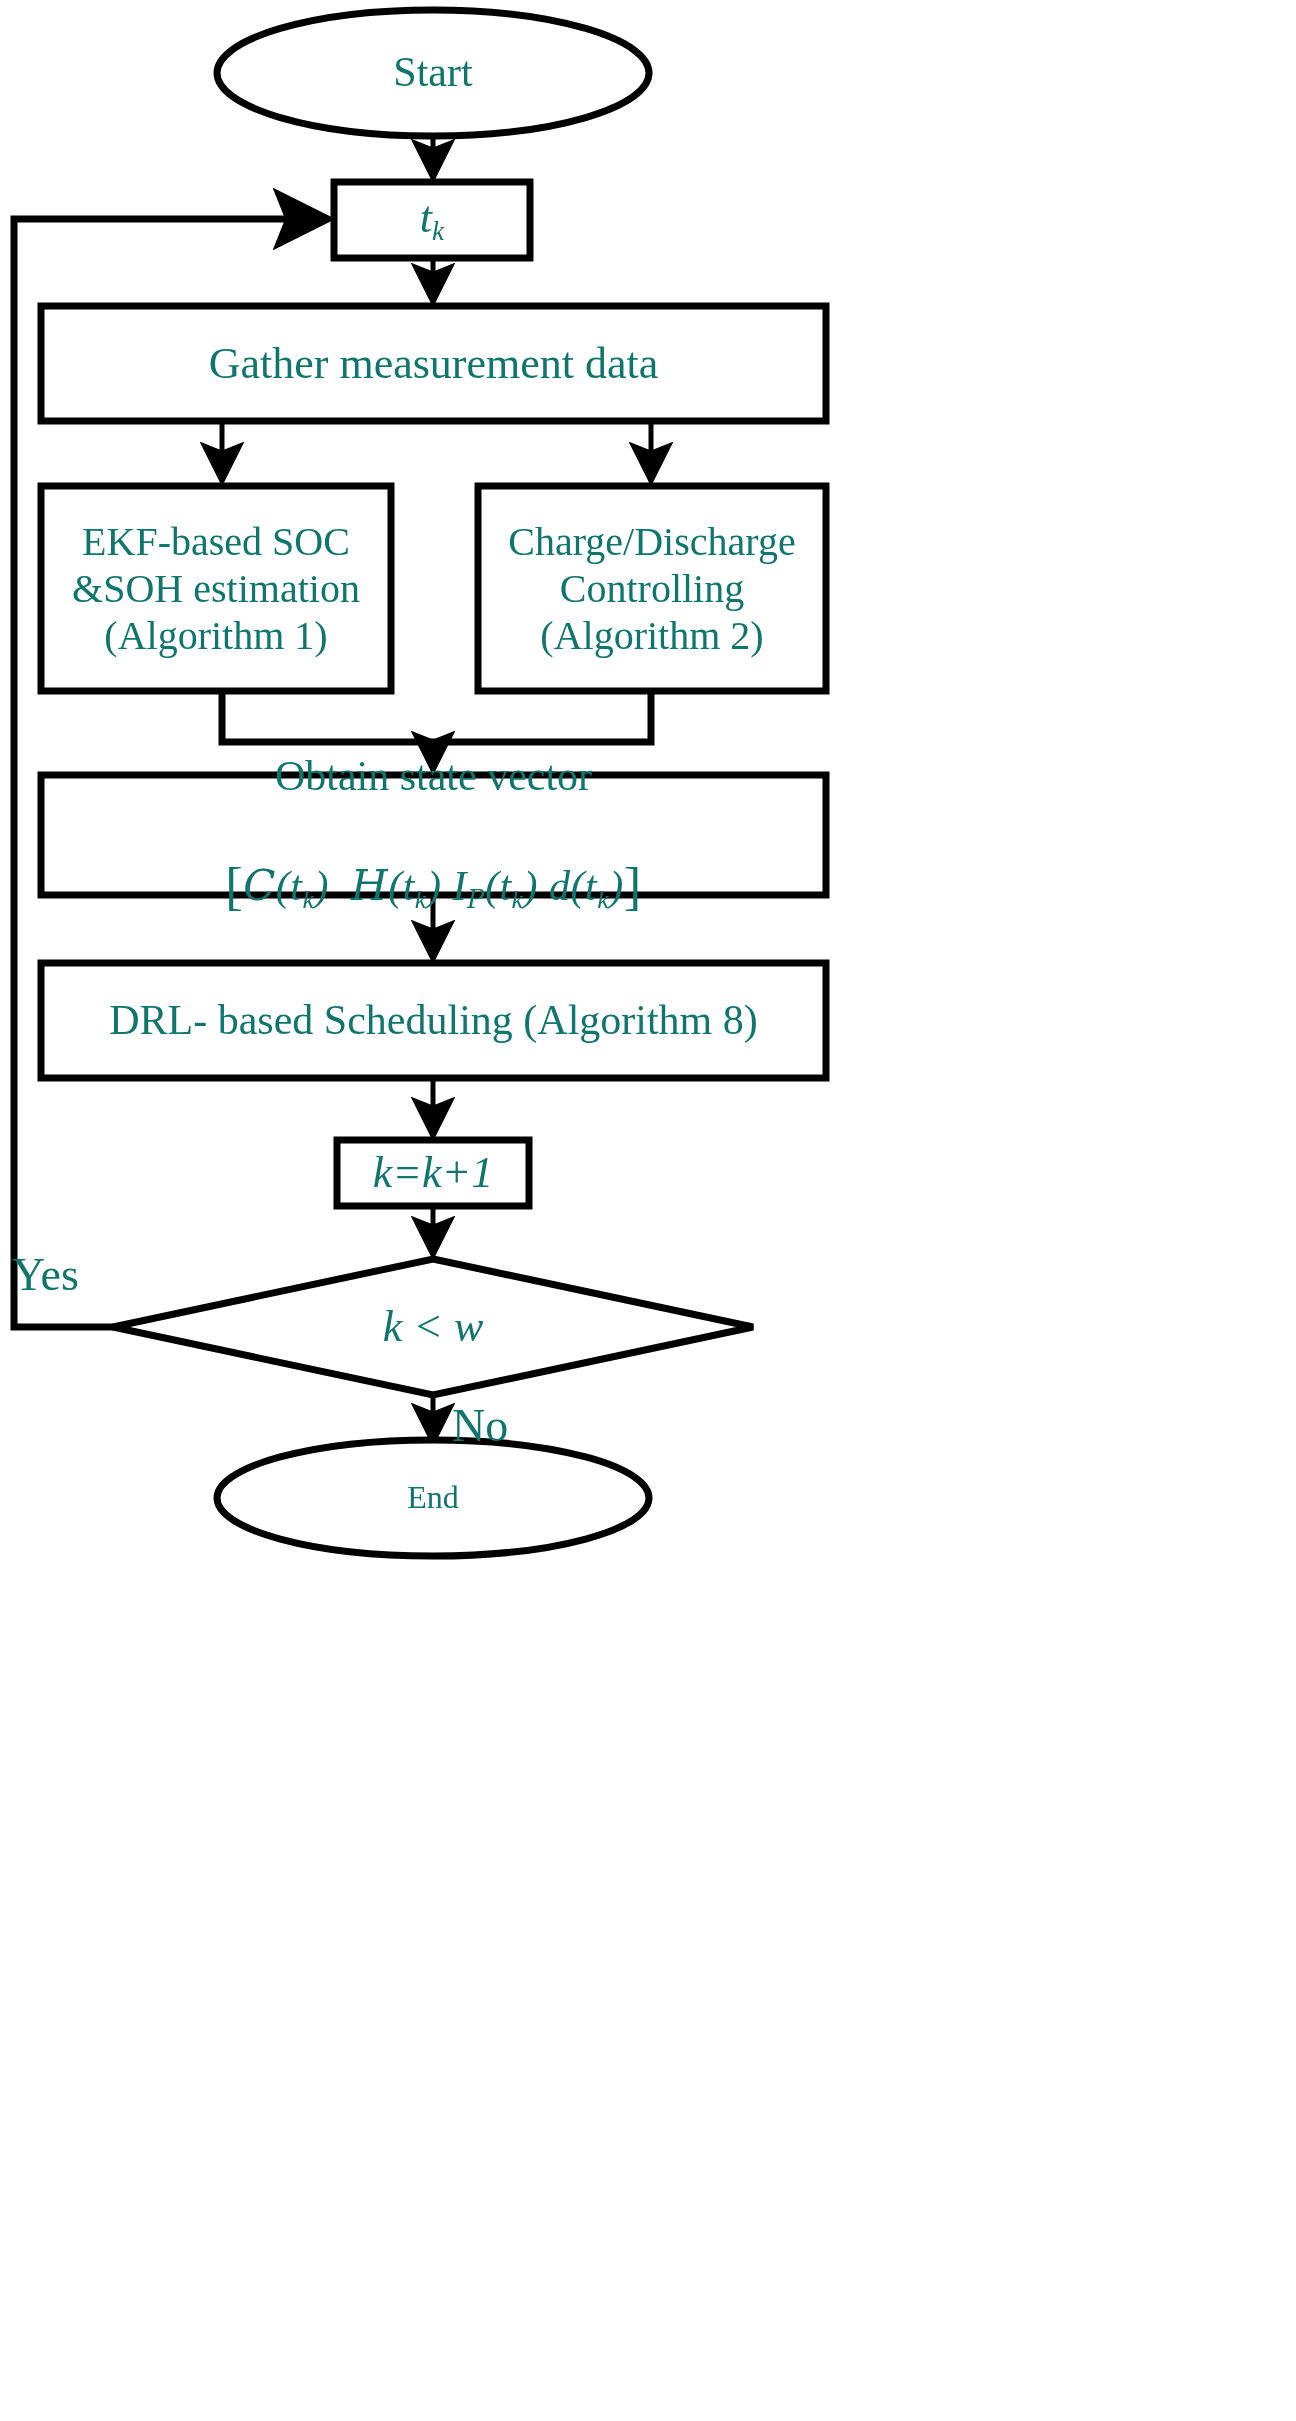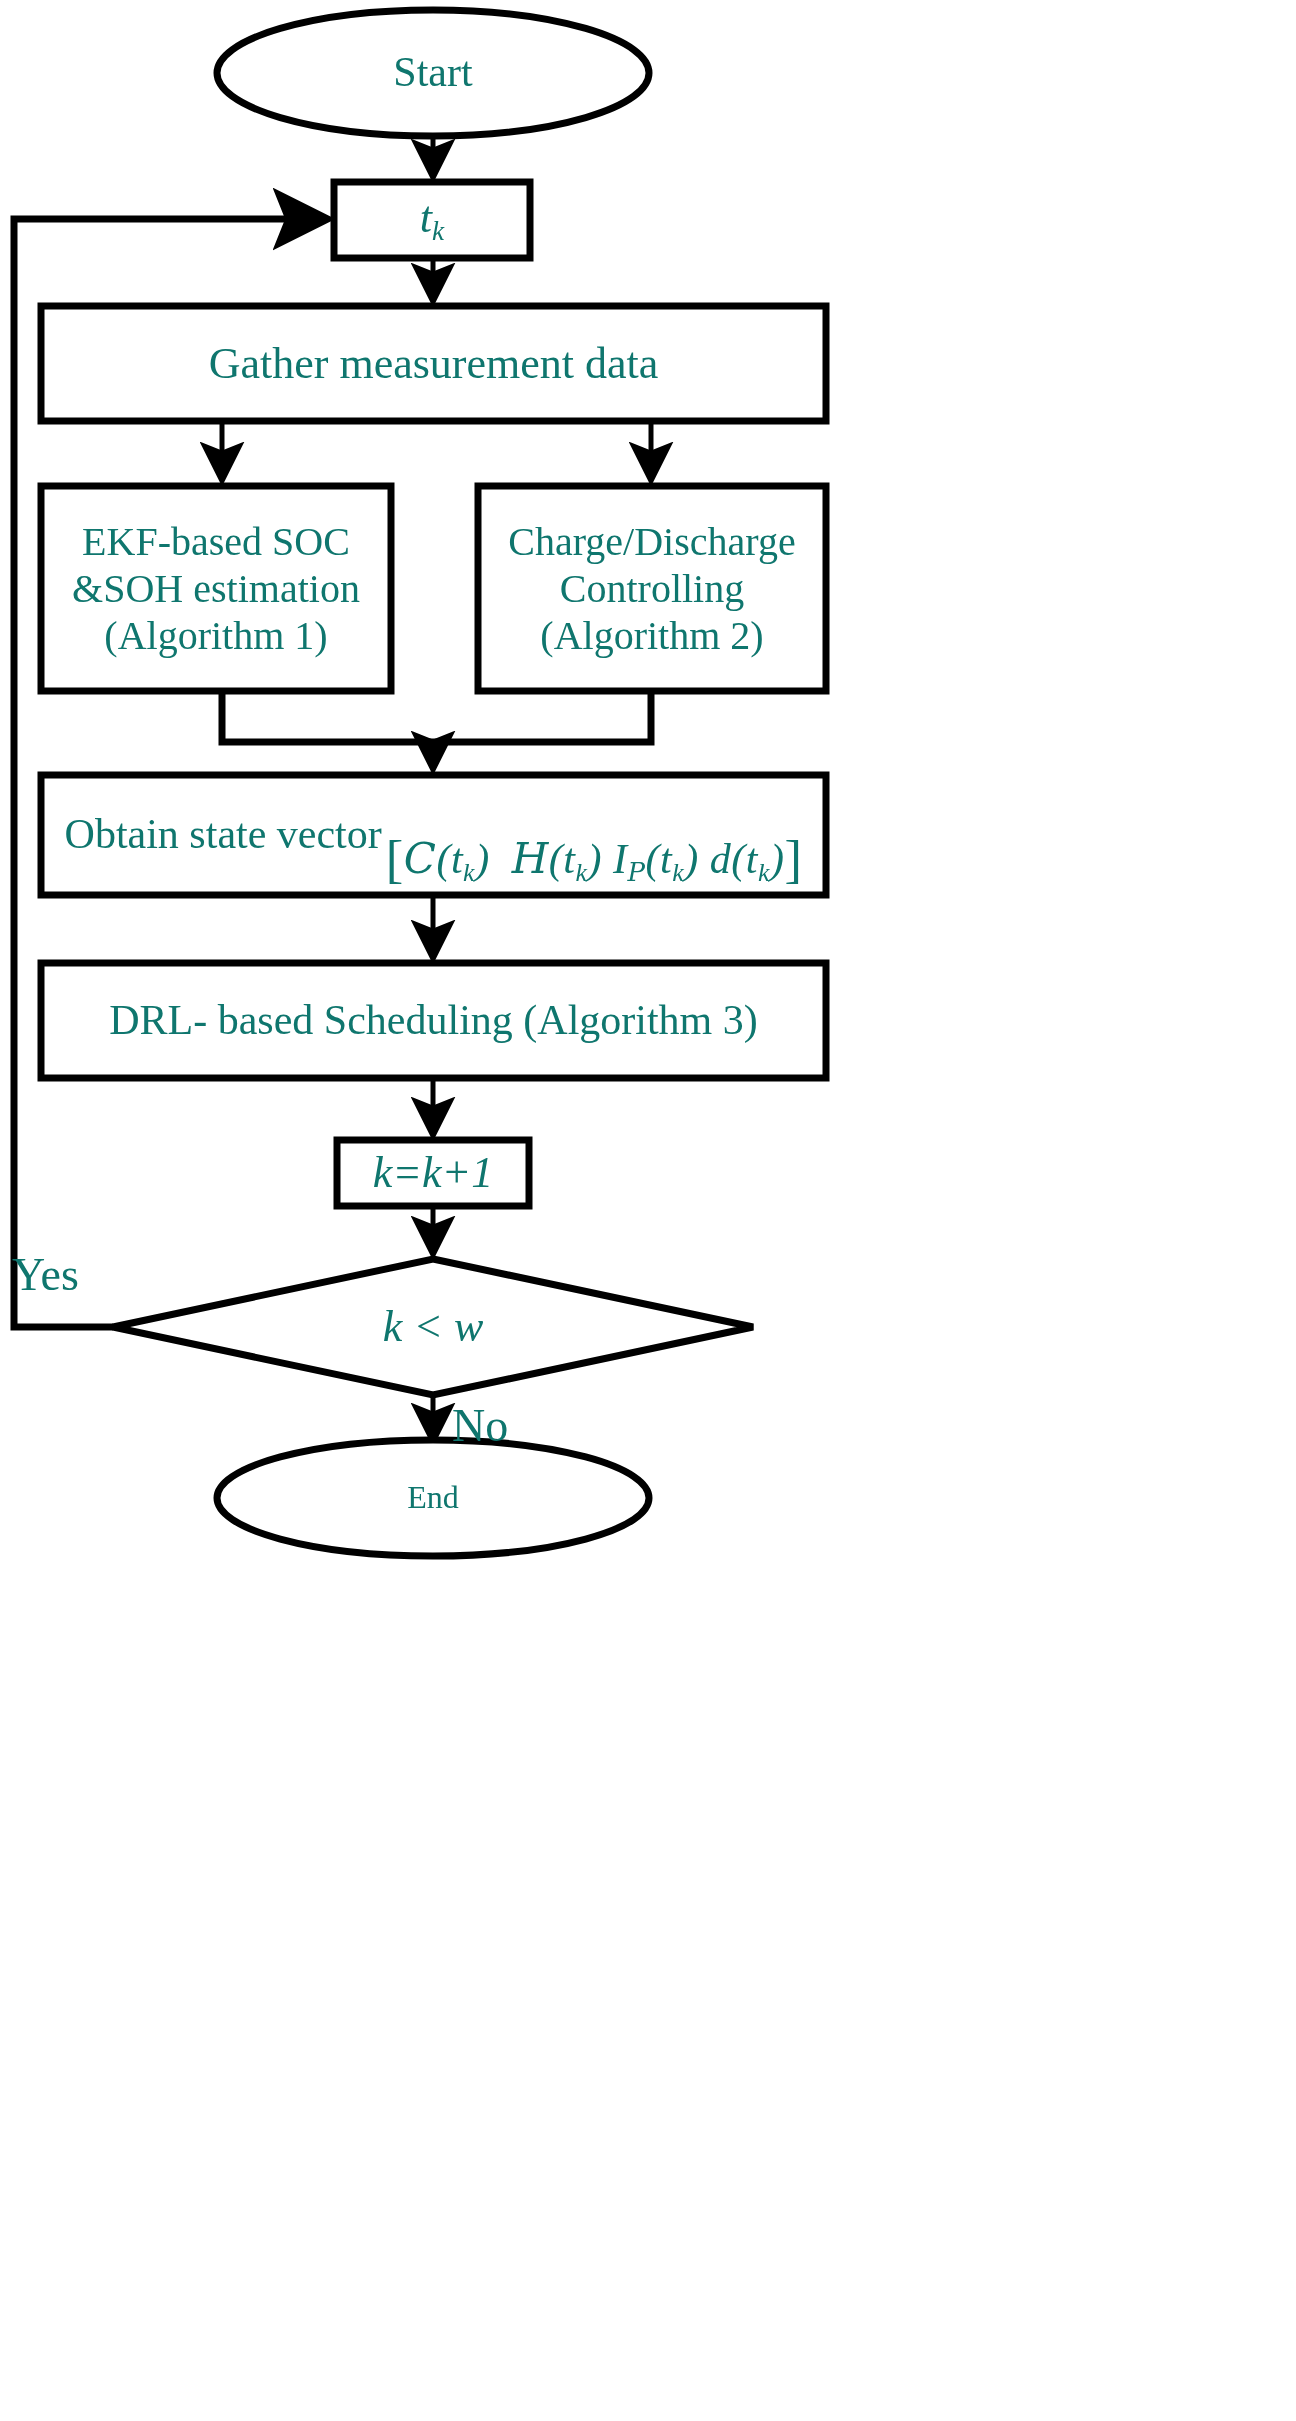--- a/index.html
+++ b/index.html
@@ -100,28 +100,28 @@
   <div class="nodetext t-gather" style="left:41px;top:306px;width:785px;height:115px;">Gather measurement data</div>
 
   <div class="nodetext t-branch" style="left:41px;top:486px;width:350px;height:205px;">EKF-based SOC
 &amp;SOH estimation
 (Algorithm 1)</div>
 
   <div class="nodetext t-branch" style="left:478px;top:486px;width:348px;height:205px;">Charge/Discharge
 Controlling
 (Algorithm 2)</div>
 
-  <div class="nodetext" style="left:41px;top:775px;width:785px;height:120px;gap:4px;">
+  <div class="nodetext" style="left:41px;top:775px;width:785px;height:120px;flex-direction:column;gap:4px;">
     <div class="t-obtain">Obtain state vector</div>
     <div class="vecrow">
       <span class="brk">[</span><span class="cal">C</span>(t<span class="sub">k</span>)&nbsp;&nbsp;<span class="cal">H</span>(t<span class="sub">k</span>)&nbsp;<span>I</span><span class="sub cal">P</span>(t<span class="sub">k</span>)&nbsp;<span>d</span>(t<span class="sub">k</span>)<span class="brk">]</span>
     </div>
   </div>
 
-  <div class="nodetext t-drl" style="left:41px;top:963px;width:785px;height:115px;">DRL- based Scheduling (Algorithm 3)</div>
+  <div class="nodetext t-drl" style="left:41px;top:963px;width:785px;height:115px;">DRL- based Scheduling (Algorithm 8)</div>
 
   <div class="nodetext t-kinc" style="left:337px;top:1140px;width:192px;height:66px;text-align:right;">k=k+1</div>
 
   <div class="nodetext t-cond" style="left:273px;top:1292px;width:320px;height:70px;">k &lt; w</div>
 
   <div class="nodetext t-edge" style="left:12px;top:1245px;width:150px;height:60px;justify-content:flex-start;">Yes</div>
 
   <div class="nodetext t-edge" style="left:452px;top:1396px;width:150px;height:60px;justify-content:flex-start;">No</div>
 
   <div class="nodetext t-end" style="left:217px;top:1440px;width:432px;height:116px;">End</div>

